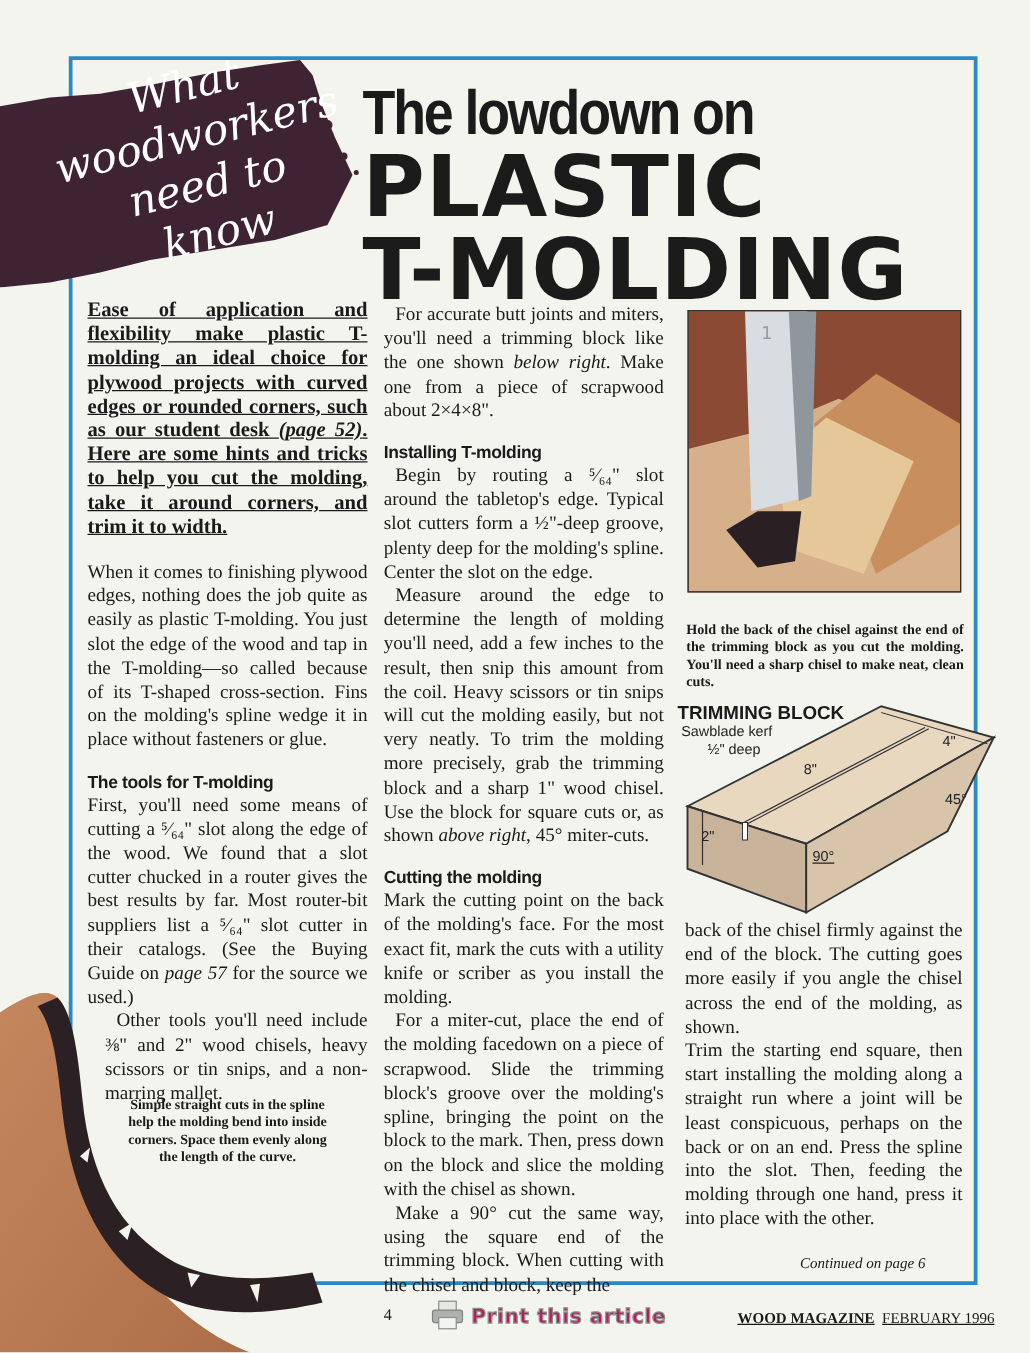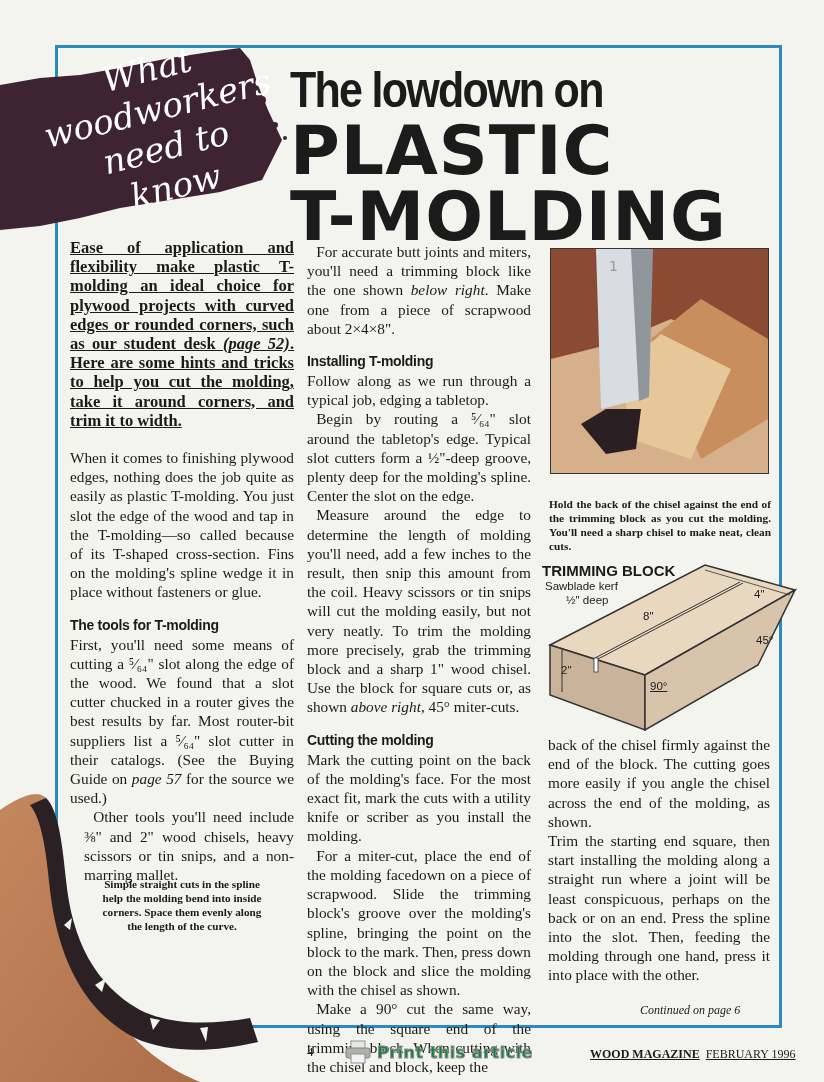--- a/index.html
+++ b/index.html
@@ -72,21 +72,21 @@
   }
   .cont {
     position:absolute; left:640px; top:1003px; font-size:12px; font-style:italic;
   }
   .footer-page { position:absolute; left:307px; top:1044px; font-size:13px; }
   .print-btn {
     position:absolute; left:345px; top:1037px; height:30px; display:flex; align-items:center; gap:6px;
     cursor:pointer;
   }
   .print-label {
-    font-family:"DejaVu Sans",sans-serif; font-weight:bold; font-size:16px; color:#15803d;
+    font-family:"DejaVu Sans",sans-serif; font-weight:bold; font-size:16px; color:#be185d;
     -webkit-text-stroke:1px #8d918e; letter-spacing:0.5px;
   }
   .footer-mag { position:absolute; left:590px; top:1047px; font-size:12px;text-decoration:underline; }
   .footer-mag b { font-weight:bold; margin-right:6px; }
 </style>
 </head>
 <body>
 
 <div class="frame"></div>
 
@@ -130,21 +130,20 @@
   <polygon points="64,145 72,138 70,150" fill="#f3f4ee"></polygon>
   <polygon points="95,205 106,198 102,212" fill="#f3f4ee"></polygon>
   <polygon points="150,238 160,240 153,250" fill="#f3f4ee"></polygon>
   <polygon points="200,248 208,247 206,262" fill="#f3f4ee"></polygon>
 </svg>
 <div class="caption-mold">Simple straight cuts in the spline help the molding bend into inside corners. Space them evenly along the length of the curve.</div>
 
 <div class="col col2">
   <p class="ind"><span>For accurate butt joints and miters, you'll need a trimming block like the one shown </span><i>below right</i><span>. Make one from a piece of scrapwood about 2×4×8".</span></p>
   <div class="hd">Installing T-molding</div>
-  <p>Follow along as we run through a typical job, edging a tabletop.</p>
   <p class="ind">Begin by routing a ⁵⁄₆₄" slot around the tabletop's edge. Typical slot cutters form a ½"-deep groove, plenty deep for the molding's spline. Center the slot on the edge.</p>
   <p class="ind"><span>Measure around the edge to determine the length of molding you'll need, add a few inches to the result, then snip this amount from the coil. Heavy scissors or tin snips will cut the molding easily, but not very neatly. To trim the molding more precisely, grab the trimming block and a sharp 1" wood chisel. Use the block for square cuts or, as shown </span><i>above right</i><span>, 45° miter-cuts.</span></p>
   <div class="hd">Cutting the molding</div>
   <p>Mark the cutting point on the back of the molding's face. For the most exact fit, mark the cuts with a utility knife or scriber as you install the molding.</p>
   <p class="ind">For a miter-cut, place the end of the molding facedown on a piece of scrapwood. Slide the trimming block's groove over the molding's spline, bringing the point on the block to the mark. Then, press down on the block and slice the molding with the chisel as shown.</p>
   <p class="ind">Make a 90° cut the same way, using the square end of the trimming block. When cutting with the chisel and block, keep the</p>
 </div>
 
 <div class="photo">
   <svg width="217" height="224" viewBox="0 0 217 224">

